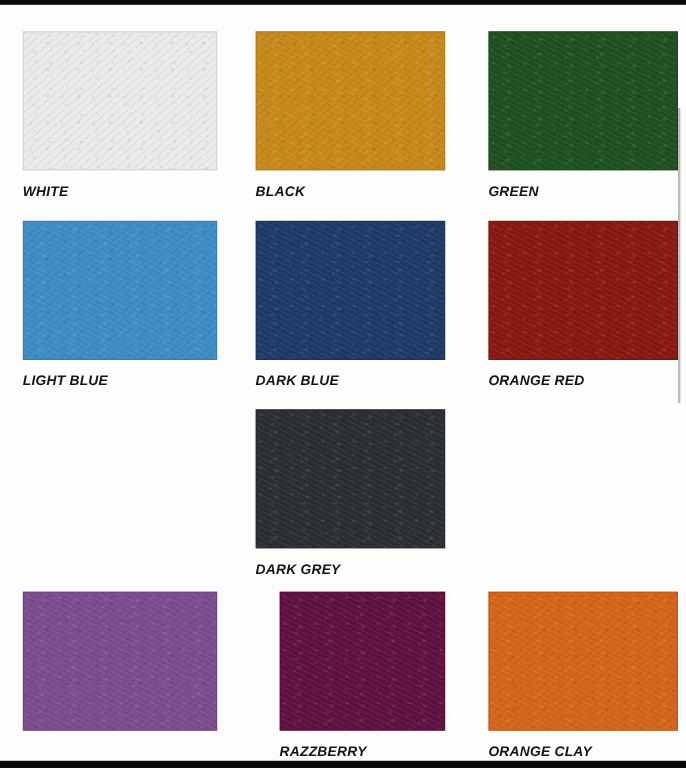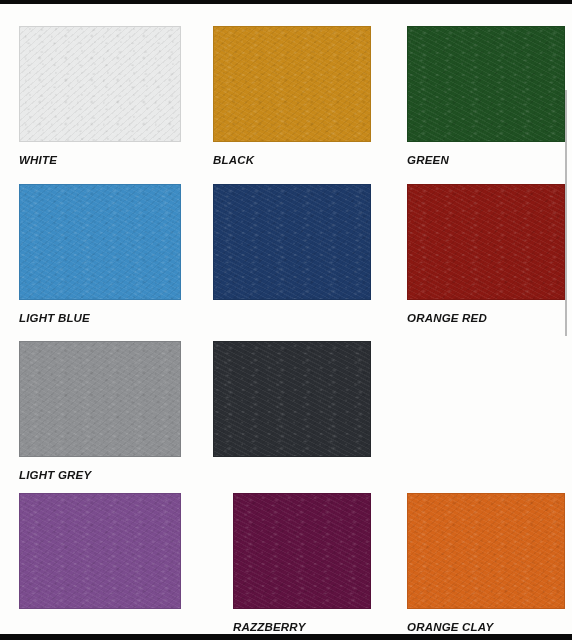--- a/index.html
+++ b/index.html
@@ -122,31 +122,29 @@
       <div class="swatch-cell" style="left: 396px; top: 22px; width: 158px;">
         <div class="swatch-chip" style="background: rgb(31, 80, 34);"></div>
         <div class="swatch-label">GREEN</div>
       </div>
       <div class="swatch-cell" style="left: 8px; top: 180px; width: 162px;">
         <div class="swatch-chip" style="background: rgb(61, 140, 196);"></div>
         <div class="swatch-label">LIGHT BLUE</div>
       </div>
       <div class="swatch-cell" style="left: 202px; top: 180px; width: 158px;">
         <div class="swatch-chip" style="background: rgb(30, 58, 104);"></div>
+        <div class="swatch-label">DARK BLUE</div>
       </div>
       <div class="swatch-cell" style="left: 396px; top: 180px; width: 158px;">
         <div class="swatch-chip" style="background: rgb(138, 24, 18);"></div>
         <div class="swatch-label">ORANGE RED</div>
       </div>
-      <div class="swatch-cell" style="left: 8px; top: 337px; width: 162px;">
-        <div class="swatch-chip" style="background: rgb(142, 144, 147);"></div>
-        <div class="swatch-label">LIGHT GREY</div>
-      </div>
       <div class="swatch-cell" style="left: 202px; top: 337px; width: 158px;">
         <div class="swatch-chip" style="background: rgb(43, 46, 51);"></div>
+        <div class="swatch-label">DARK GREY</div>
       </div>
       <div class="swatch-cell" style="left: 8px; top: 489px; width: 162px;">
         <div class="swatch-chip" style="background: rgb(123, 76, 142);"></div>
       </div>
       <div class="swatch-cell" style="left: 202px; top: 489px; width: 158px; padding-left: 20px;">
         <div class="swatch-chip" style="background: rgb(95, 18, 64);"></div>
         <div class="swatch-label">RAZZBERRY</div>
       </div>
       <div class="swatch-cell" style="left: 396px; top: 489px; width: 158px;">
         <div class="swatch-chip" style="background: rgb(212, 100, 26);"></div>

